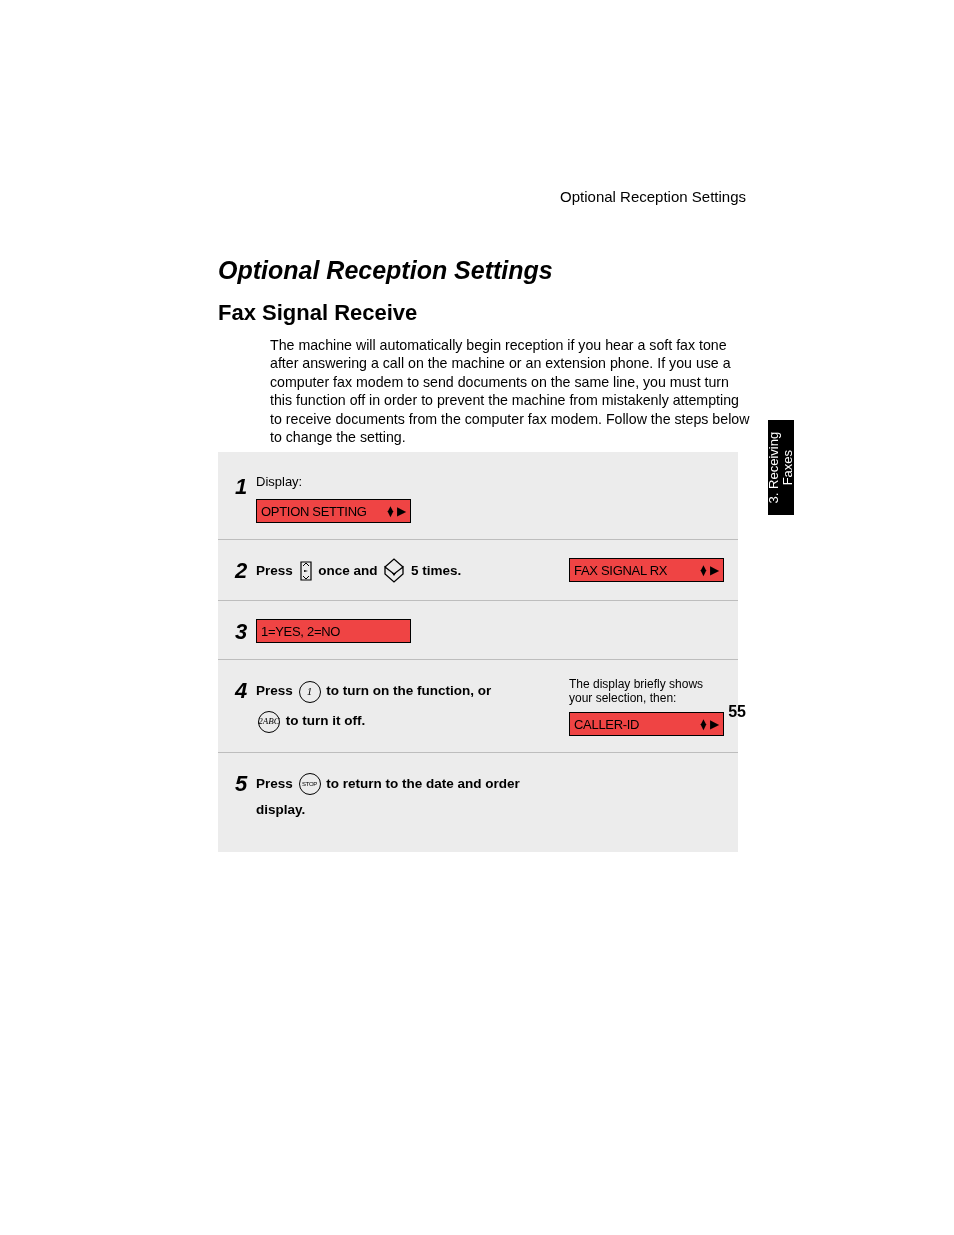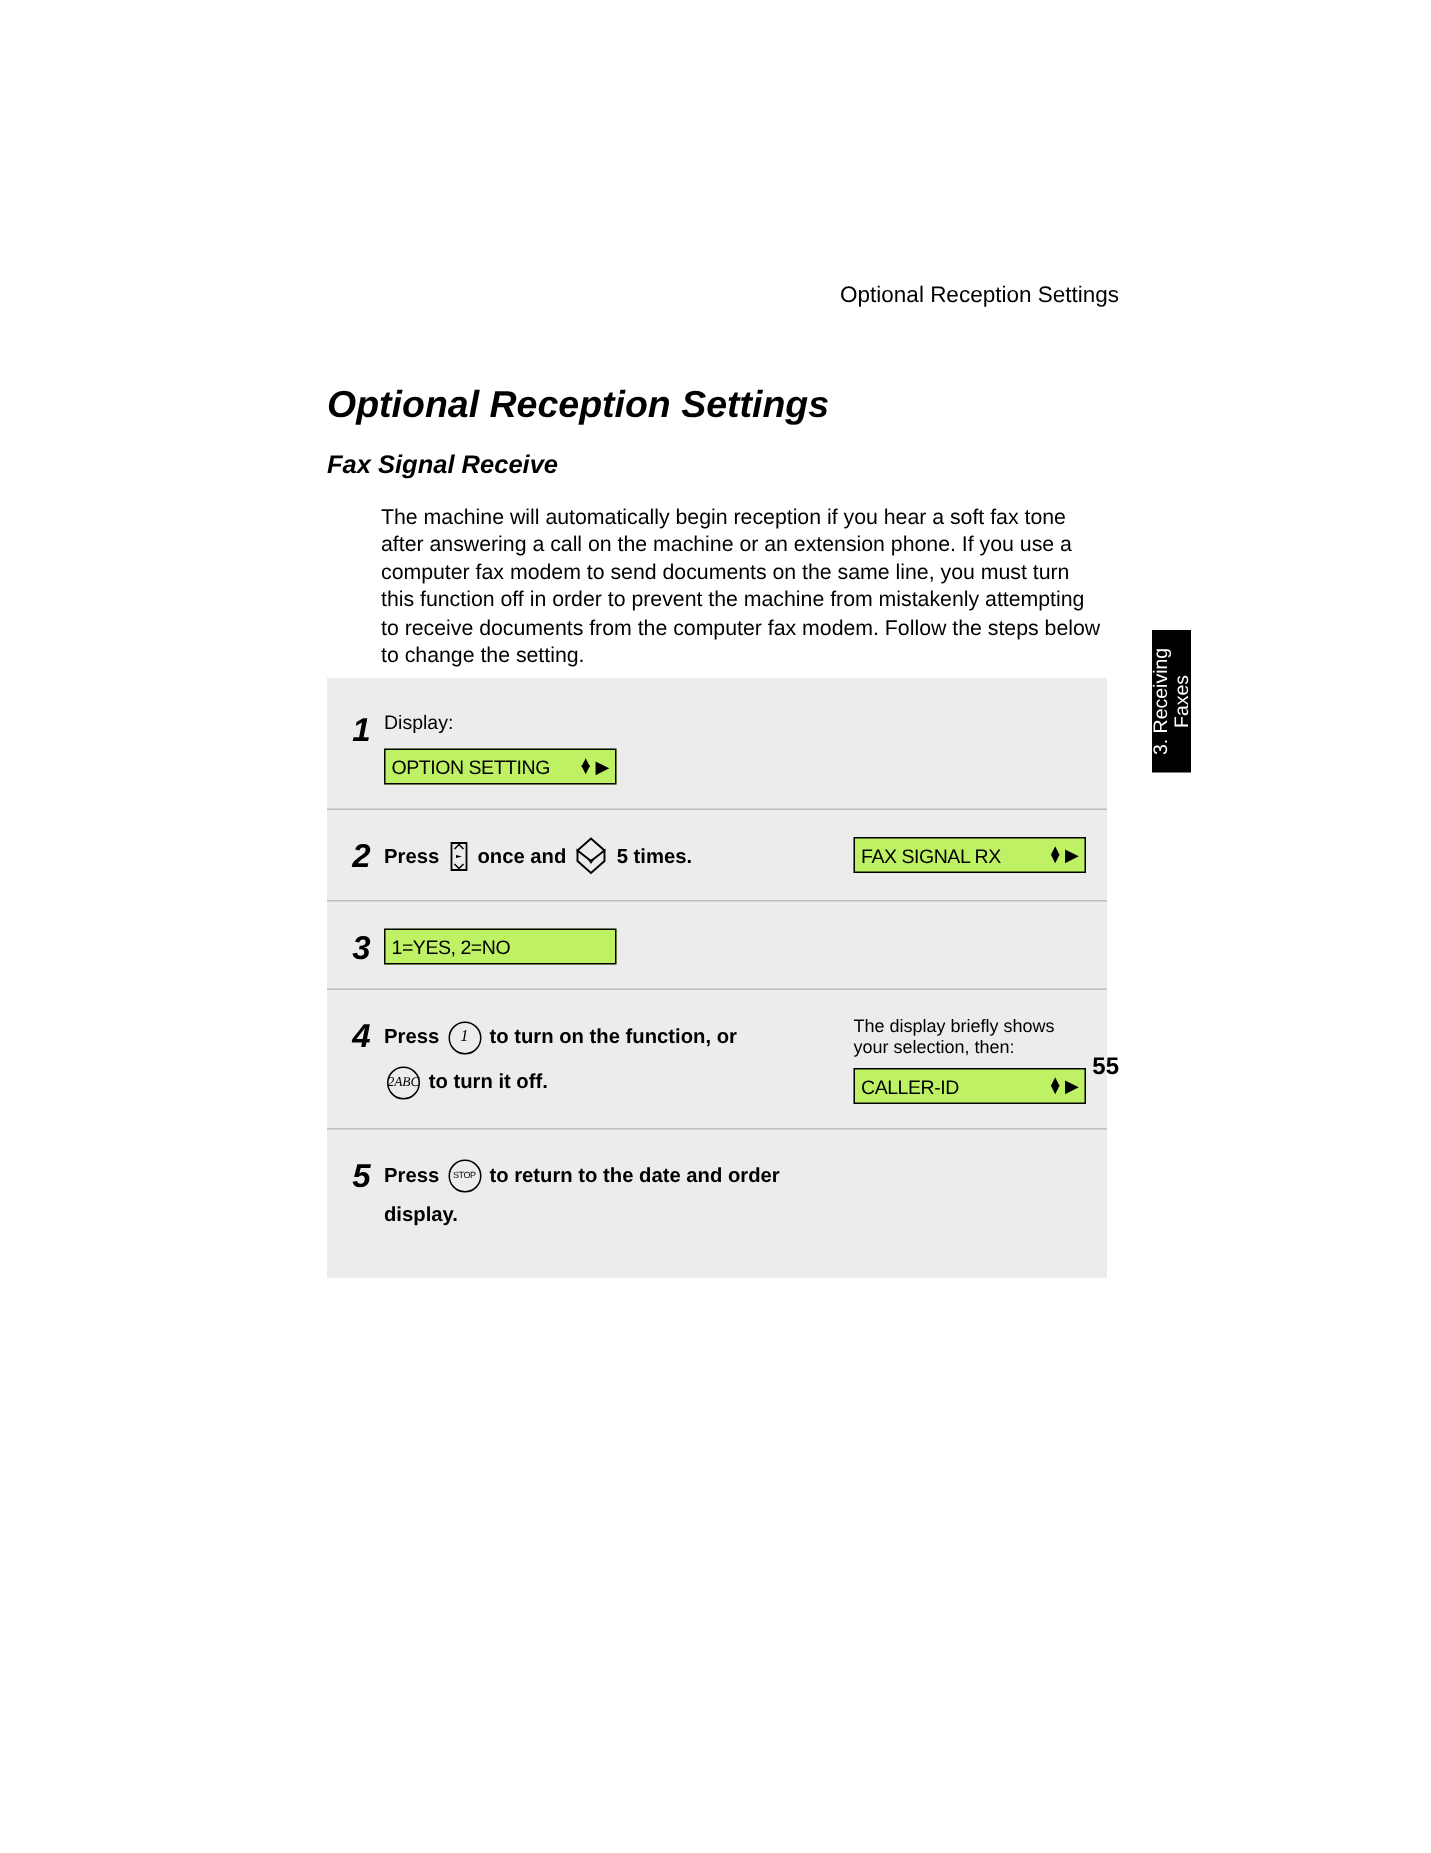--- a/index.html
+++ b/index.html
@@ -30,28 +30,27 @@
     left: 218px;
     font-family: Arial, Helvetica, sans-serif;
     font-style: italic;
     font-weight: bold;
     font-size: 25px;
   }
   .subtitle {
     position: absolute;
     top: 300px;
     left: 218px;
-    font-style: italic;
-    font-weight: bold;
-    font-size: 17px;
+    font-weight: bold;
+    font-size: 22px;
   }
   .intro {
     position: absolute;
     top: 336px;
-    left: 254px;
+    left: 270px;
     width: 480px;
     font-size: 14.2px;
     line-height: 1.3;
   }
   .steps-box {
     position: absolute;
     top: 452px;
     left: 218px;
     width: 520px;
     background: #ececec;
@@ -92,21 +91,21 @@
     flex-shrink: 0;
     font-size: 12.5px;
     font-weight: normal;
   }
   .display-label {
     font-size: 13px;
     margin-bottom: 10px;
   }
   .lcd {
     border: 1.5px solid #000;
-    background: #bef264;
+    background: #ef4444;
     height: 22px;
     display: flex;
     align-items: center;
     justify-content: space-between;
     padding: 0 4px;
     font-size: 13px;
     letter-spacing: -0.3px;
     white-space: nowrap;
   }
   .lcd-arrows {

